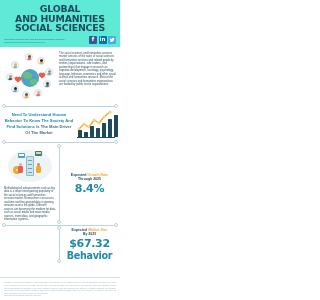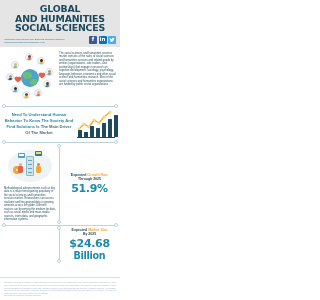--- a/index.html
+++ b/index.html
@@ -5,21 +5,21 @@
   html,body{margin:0;padding:0;}
   body{
     width:120px;height:300px;overflow:hidden;
     background:#ffffff;
     font-family:"Liberation Sans",sans-serif;
     -webkit-font-smoothing:antialiased;
   }
   .page{position:relative;width:120px;height:300px;background:#ffffff;}
 
   
-  .header{background:#e5e5e5;padding:4px 4px 3px 4px;}
+  .header{background:#5eead4;padding:4px 4px 3px 4px;}
   .title{
     text-align:center;color:#1d4a5e;
     font-family:"DejaVu Sans",sans-serif;
     font-weight:bold;font-size:9.4px;line-height:9.6px;
     letter-spacing:-0.2px;text-transform:uppercase;
   }
   .title div{white-space:nowrap;}
   .srcrow{display:flex;align-items:flex-end;justify-content:space-between;margin-top:3px;}
   .srcblock{flex:1;min-width:0;}
   .srcline{font-size:2.3px;line-height:3px;color:#3d6b7d;white-space:nowrap;overflow:hidden;}
@@ -244,36 +244,36 @@
           </div>
       </div>
       <div class="para" style="margin-top:1px;">Methodological advancements such as big data is a major trend gaining popularity in the social sciences and humanities services market. Researchers can access real-time and fine-grained data in growing amounts across the globe. Different sources are becoming the medium for data, such as social media and mass media sources, event data, and geographic information systems.</div>
     </div>
     <div class="vline"></div>
     <div class="statcol">
       <div class="statlbl">
         <span>Expected </span><span class="hl">Growth Rate</span>
       </div>
       <div class="statlbl">Through 2025</div>
-      <div class="statbig">51.9%</div>
+      <div class="statbig">8.4%</div>
     </div>
   </div>
 
   <div class="divider"></div>
 
   <div class="statsec" style="padding-top:2px;">
     <div class="illus" style="height:1px;"></div>
     <div class="vline"></div>
     <div class="statcol">
       <div class="statlbl">
         <span>Expected </span><span class="hl">Market Size</span>
       </div>
       <div class="statlbl">By 2025</div>
-      <div class="statbig">$24.68</div>
-      <div class="statbig small">Billion</div>
+      <div class="statbig">$67.32</div>
+      <div class="statbig small">Behavior</div>
     </div>
   </div>
 
   <div class="footer">
     <div class="fline">Disclaimer: Information contained in this infographic is provided on an as-is basis and is for general information purposes only. While every effort has been made to ensure the accuracy and completeness of the information, The Business Research Company makes no representations or warranties of any kind, express or implied, about the completeness, accuracy, reliability, suitability or availability with respect to the information, products, services or related graphics contained herein for any purpose. Any reliance you place on such information is therefore strictly at your own risk.</div>
     <div class="fline">Copyright The Business Research Company</div>
   </div>
 
 </div>
 

